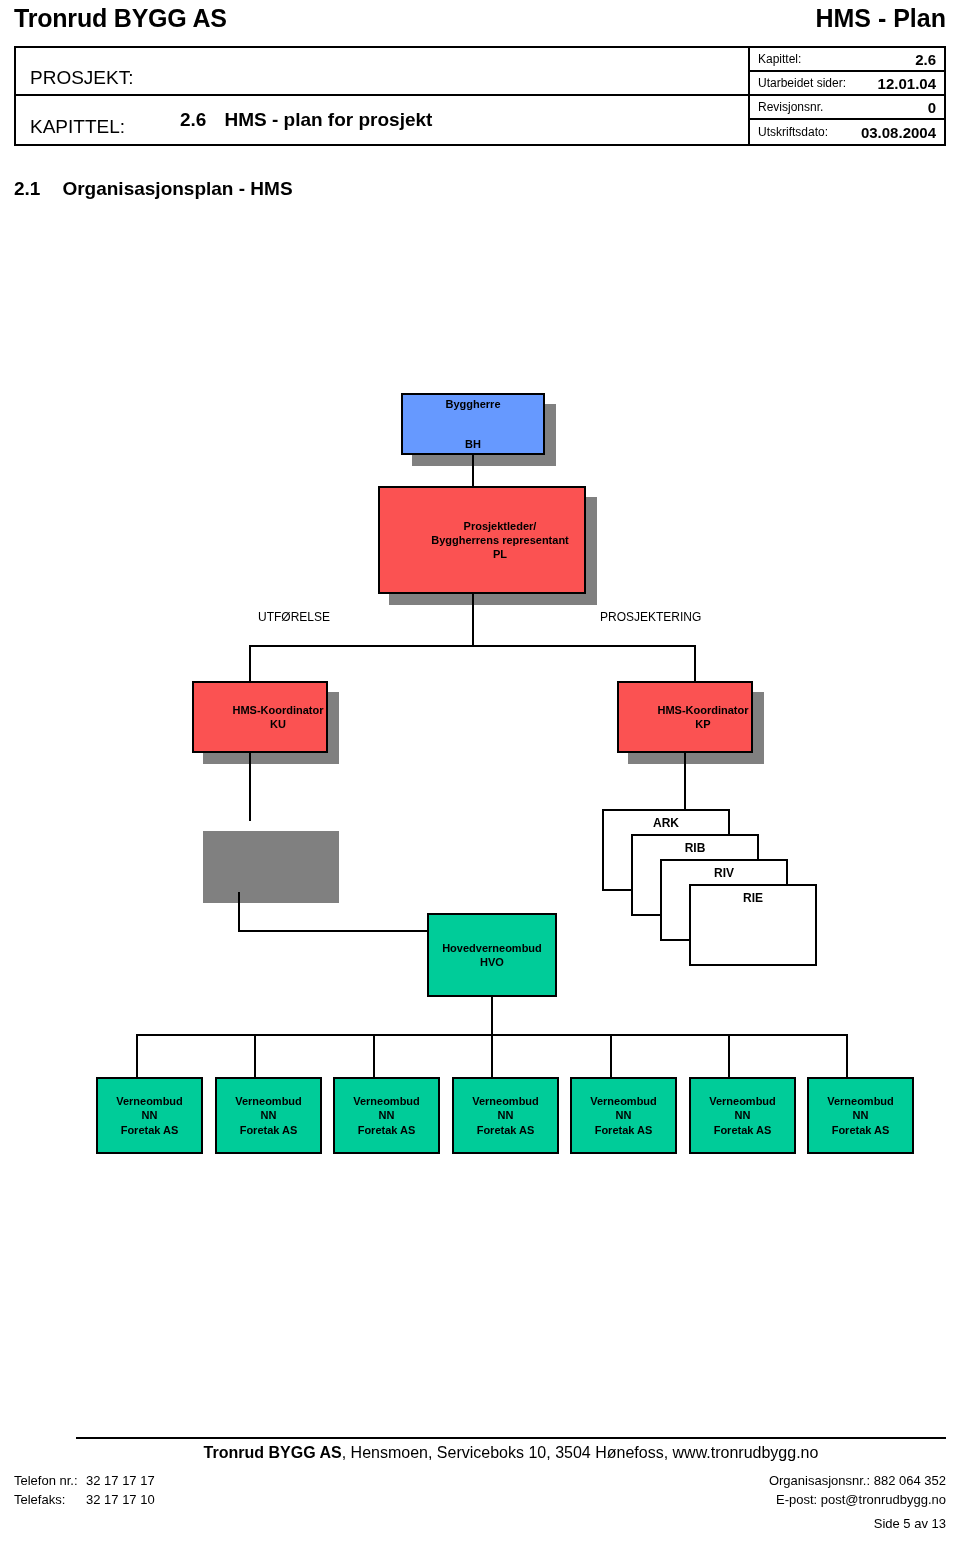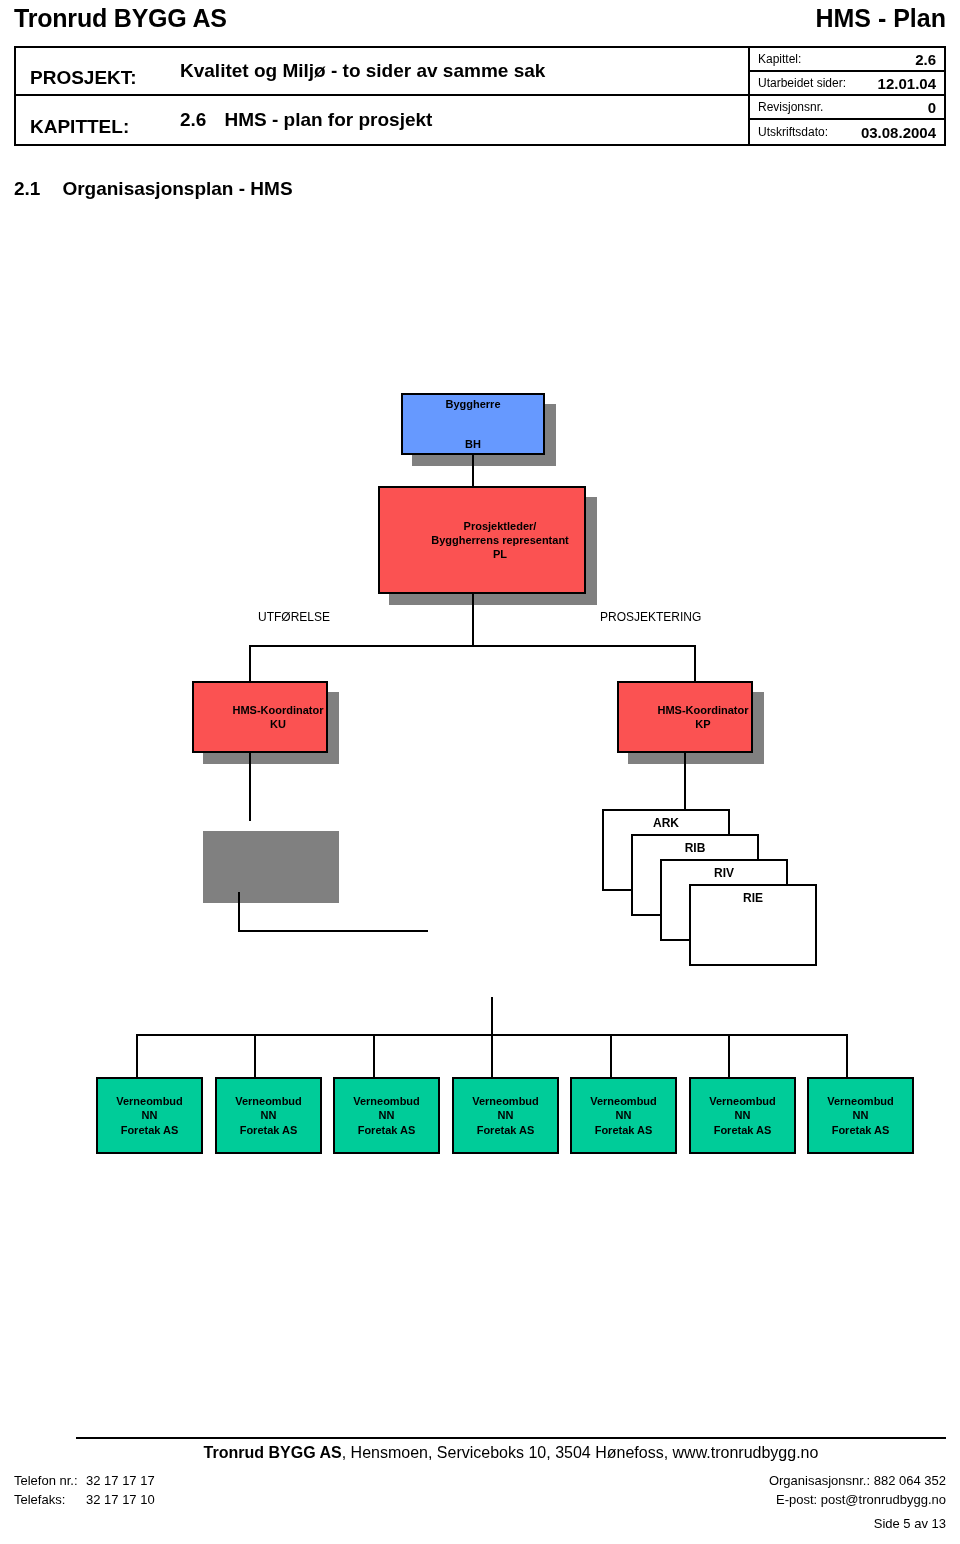--- a/index.html
+++ b/index.html
@@ -55,21 +55,21 @@
   }
   .head-row {
     flex: 1 1 50%;
     display: flex;
     align-items: center;
     padding-left: 14px;
   }
   .head-row.top { border-bottom: 2px solid #000; }
   .head-label {
     font-size: 19px;
-    font-weight: bold;
+    font-weight: normal;
     width: 150px;
     flex: 0 0 150px;
     margin-top: 14px;
   }
   .head-value {
     font-size: 19px;
     font-weight: bold;
   }
   .head-value .num { margin-right: 18px; }
 
@@ -210,21 +210,20 @@
 
 <div class="page-head">
   <div class="company-name">Tronrud BYGG AS</div>
   <div class="doc-title">HMS - Plan</div>
 </div>
 
 <div class="head-table">
   <div class="head-left">
     <div class="head-row top">
       <span class="head-label">PROSJEKT:</span>
-      <span class="head-value">Kvalitet og Miljø - to sider av samme sak</span>
     </div>
     <div class="head-row">
       <span class="head-label">KAPITTEL:</span>
       <span class="head-value"><span class="num">2.6</span><span>HMS - plan for prosjekt</span></span>
     </div>
   </div>
   <div class="head-right">
     <div class="meta-row sep">
       <span class="meta-key">Kapittel:</span>
       <span class="meta-val">2.6</span>
@@ -285,20 +284,24 @@
     <span class="ln">KP</span>
   </div>
 
   <div class="line vline" style="left:249px; top:753px; height:68px;"></div>
 
   <div class="shadow" style="left:203px; top:831px; width:136px; height:72px;"></div>
 
   <div class="line vline" style="left:238px; top:892px; height:40px;"></div>
   <div class="line hline" style="left:238px; top:930px; width:190px;"></div>
 
+  <div class="node n-green" style="left:427px; top:913px; width:130px; height:84px;">
+    <span class="ln">Hovedverneombud</span>
+    <span class="ln">HVO</span>
+  </div>
 
   <div class="line vline" style="left:684px; top:753px; height:57px;"></div>
 
   <div class="disc-node" style="left:602px; top:809px; width:128px; height:82px; z-index:6;">
     <span>ARK</span>
   </div>
   <div class="disc-node" style="left:631px; top:834px; width:128px; height:82px; z-index:7;">
     <span>RIB</span>
   </div>
   <div class="disc-node" style="left:660px; top:859px; width:128px; height:82px; z-index:8;">

